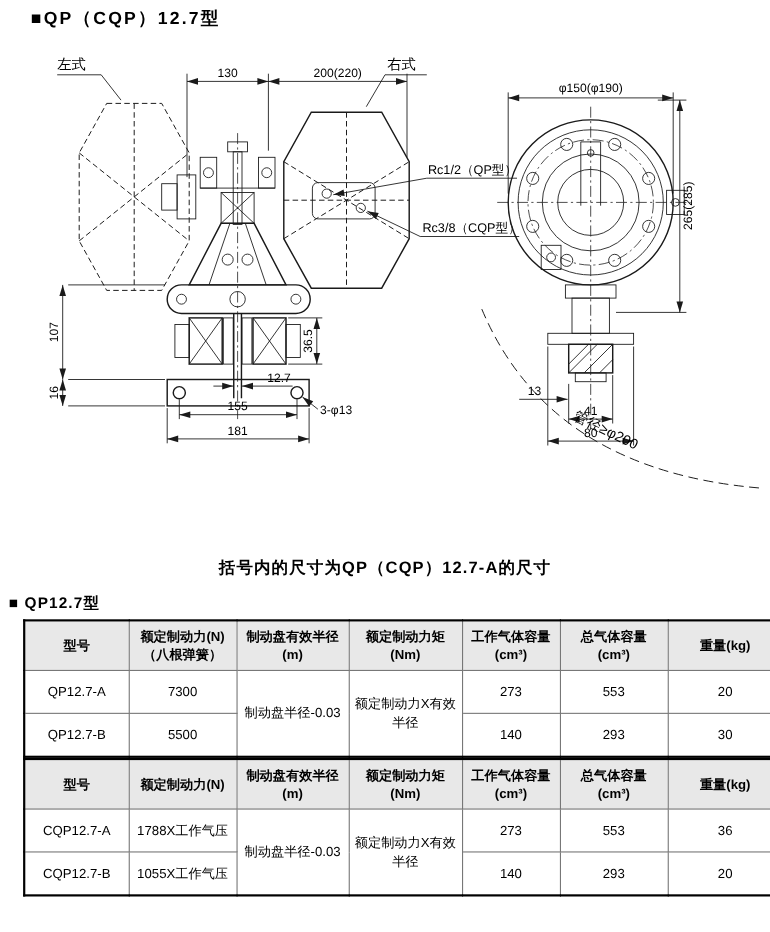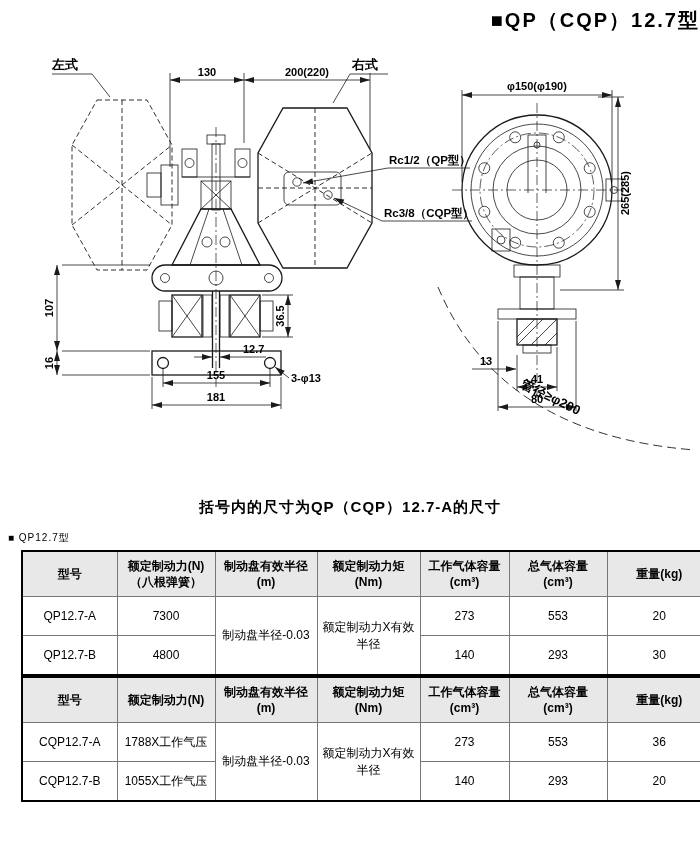--- a/index.html
+++ b/index.html
@@ -1,34 +1,34 @@
 <!DOCTYPE html>
 <html><head>
 <meta charset="utf-8">
 <style>
   html,body{margin:0;padding:0;}
   body{
     width:700px;height:847px;background:#ffffff;color:#000;
     font-family:"Liberation Sans","DejaVu Sans",sans-serif;
     overflow:hidden;position:relative;
   }
-  .title{margin:0;padding:7px 0 1px 28px;font-size:20px;font-weight:bold;letter-spacing:2px;text-align:right;}
-  .drawing{width:700px;height:462px;font-weight:bold;}
+  .title{margin:0;padding:7px 0 1px 28px;font-size:16px;font-weight:bold;letter-spacing:2px;}
+  .drawing{width:700px;height:462px;}
   svg{display:block;}
   svg text{fill:#000;font-size:11px;font-family:"Liberation Sans","DejaVu Sans",sans-serif;}
   svg text.lb{font-size:13px;}
   svg text.rc{font-size:11.5px;}
   svg text.pipe{font-size:13px;}
   .o{fill:none;stroke:#1a1a1a;stroke-width:1.3;}
   .t{fill:none;stroke:#1a1a1a;stroke-width:0.8;}
   .d{fill:none;stroke:#1a1a1a;stroke-width:0.9;stroke-dasharray:5 3;}
   .c{fill:none;stroke:#1a1a1a;stroke-width:0.7;stroke-dasharray:10 3 2 3;}
   .dim{fill:none;stroke:#1a1a1a;stroke-width:0.8;}
-  .caption{text-align:center;font-size:15px;font-weight:bold;margin-top:1px;letter-spacing:1px;}
-  .section-title{font-size:10px;font-weight:normal;margin:14px 0 5px 8px;letter-spacing:1px;}
+  .caption{text-align:center;font-size:15px;font-weight:bold;margin-top:16px;letter-spacing:1px;}
+  .section-title{font-size:14px;font-weight:bold;margin:14px 0 5px 8px;letter-spacing:1px;}
   table{border-collapse:collapse;margin-left:21px;table-layout:fixed;width:690px;border:2px solid #000000;}
   th,td{border:1px solid #777;font-size:12px;text-align:center;padding:3px 2px;overflow:hidden;}
   th{background:#e8e8e8;font-weight:bold;height:38px;}
   th span{display:block;line-height:1.35;}
   td{height:32px;background:#fff;}
 </style>
 </head>
 <body>
 
 <div class="page">
@@ -270,21 +270,21 @@
         <td>QP12.7-A</td>
         <td>7300</td>
         <td rowspan="2">制动盘半径-0.03</td>
         <td rowspan="2">额定制动力X有效半径</td>
         <td>273</td>
         <td>553</td>
         <td>20</td>
       </tr>
       <tr>
         <td>QP12.7-B</td>
-        <td>4800</td>
+        <td>5500</td>
         <td>140</td>
         <td>293</td>
         <td>30</td>
       </tr>
     </tbody>
   </table>
 
   <table>
     <colgroup>
       <col style="width:95px">

